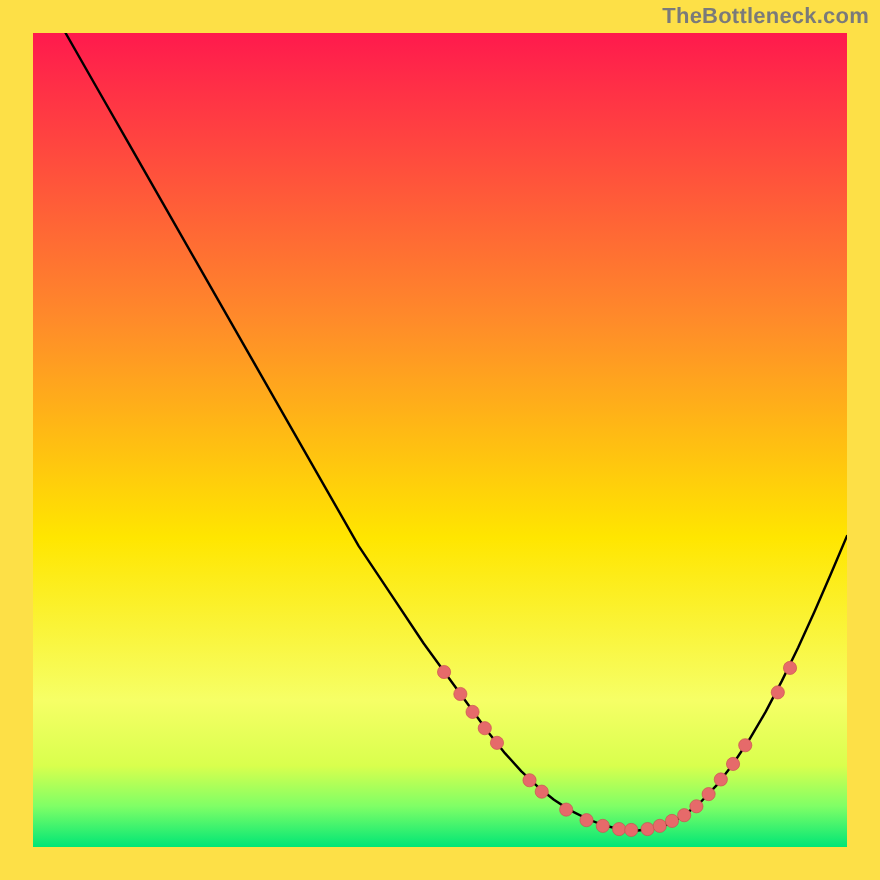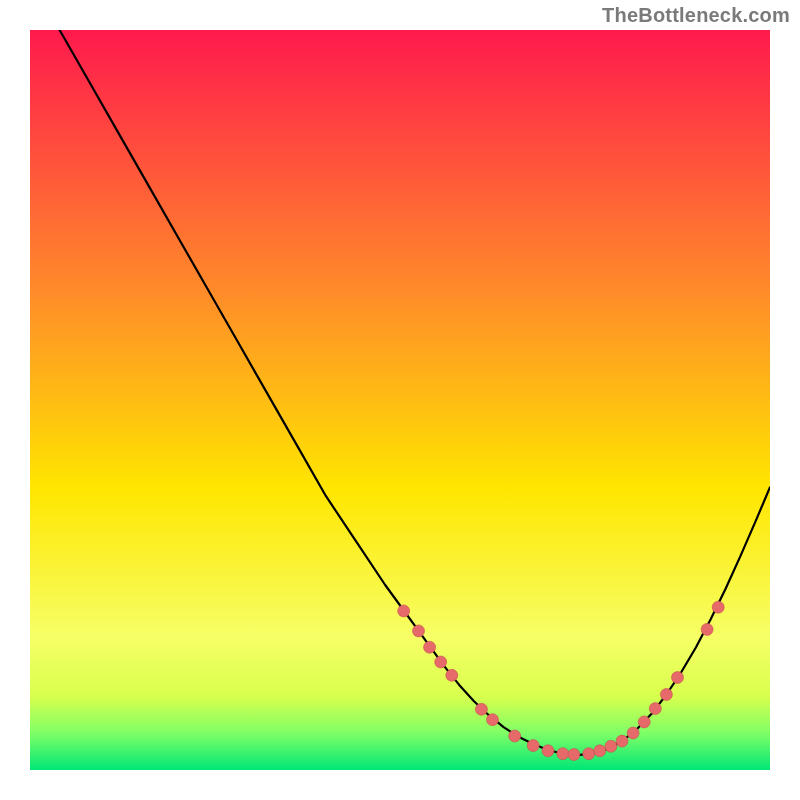--- a/index.html
+++ b/index.html
@@ -9,21 +9,21 @@
     height: 800px;
     background: #000;
     overflow: hidden;
   }
   .frame {
     position: absolute;
     left: 0;
     top: 0;
     width: 800px;
     height: 800px;
-    background: #ffffff;
+    background: #fde047;
   }
   .plot {
     position: absolute;
     left: 30px;
     top: 30px;
     width: 740px;
     height: 740px;
   }
   .watermark {
     position: absolute;

